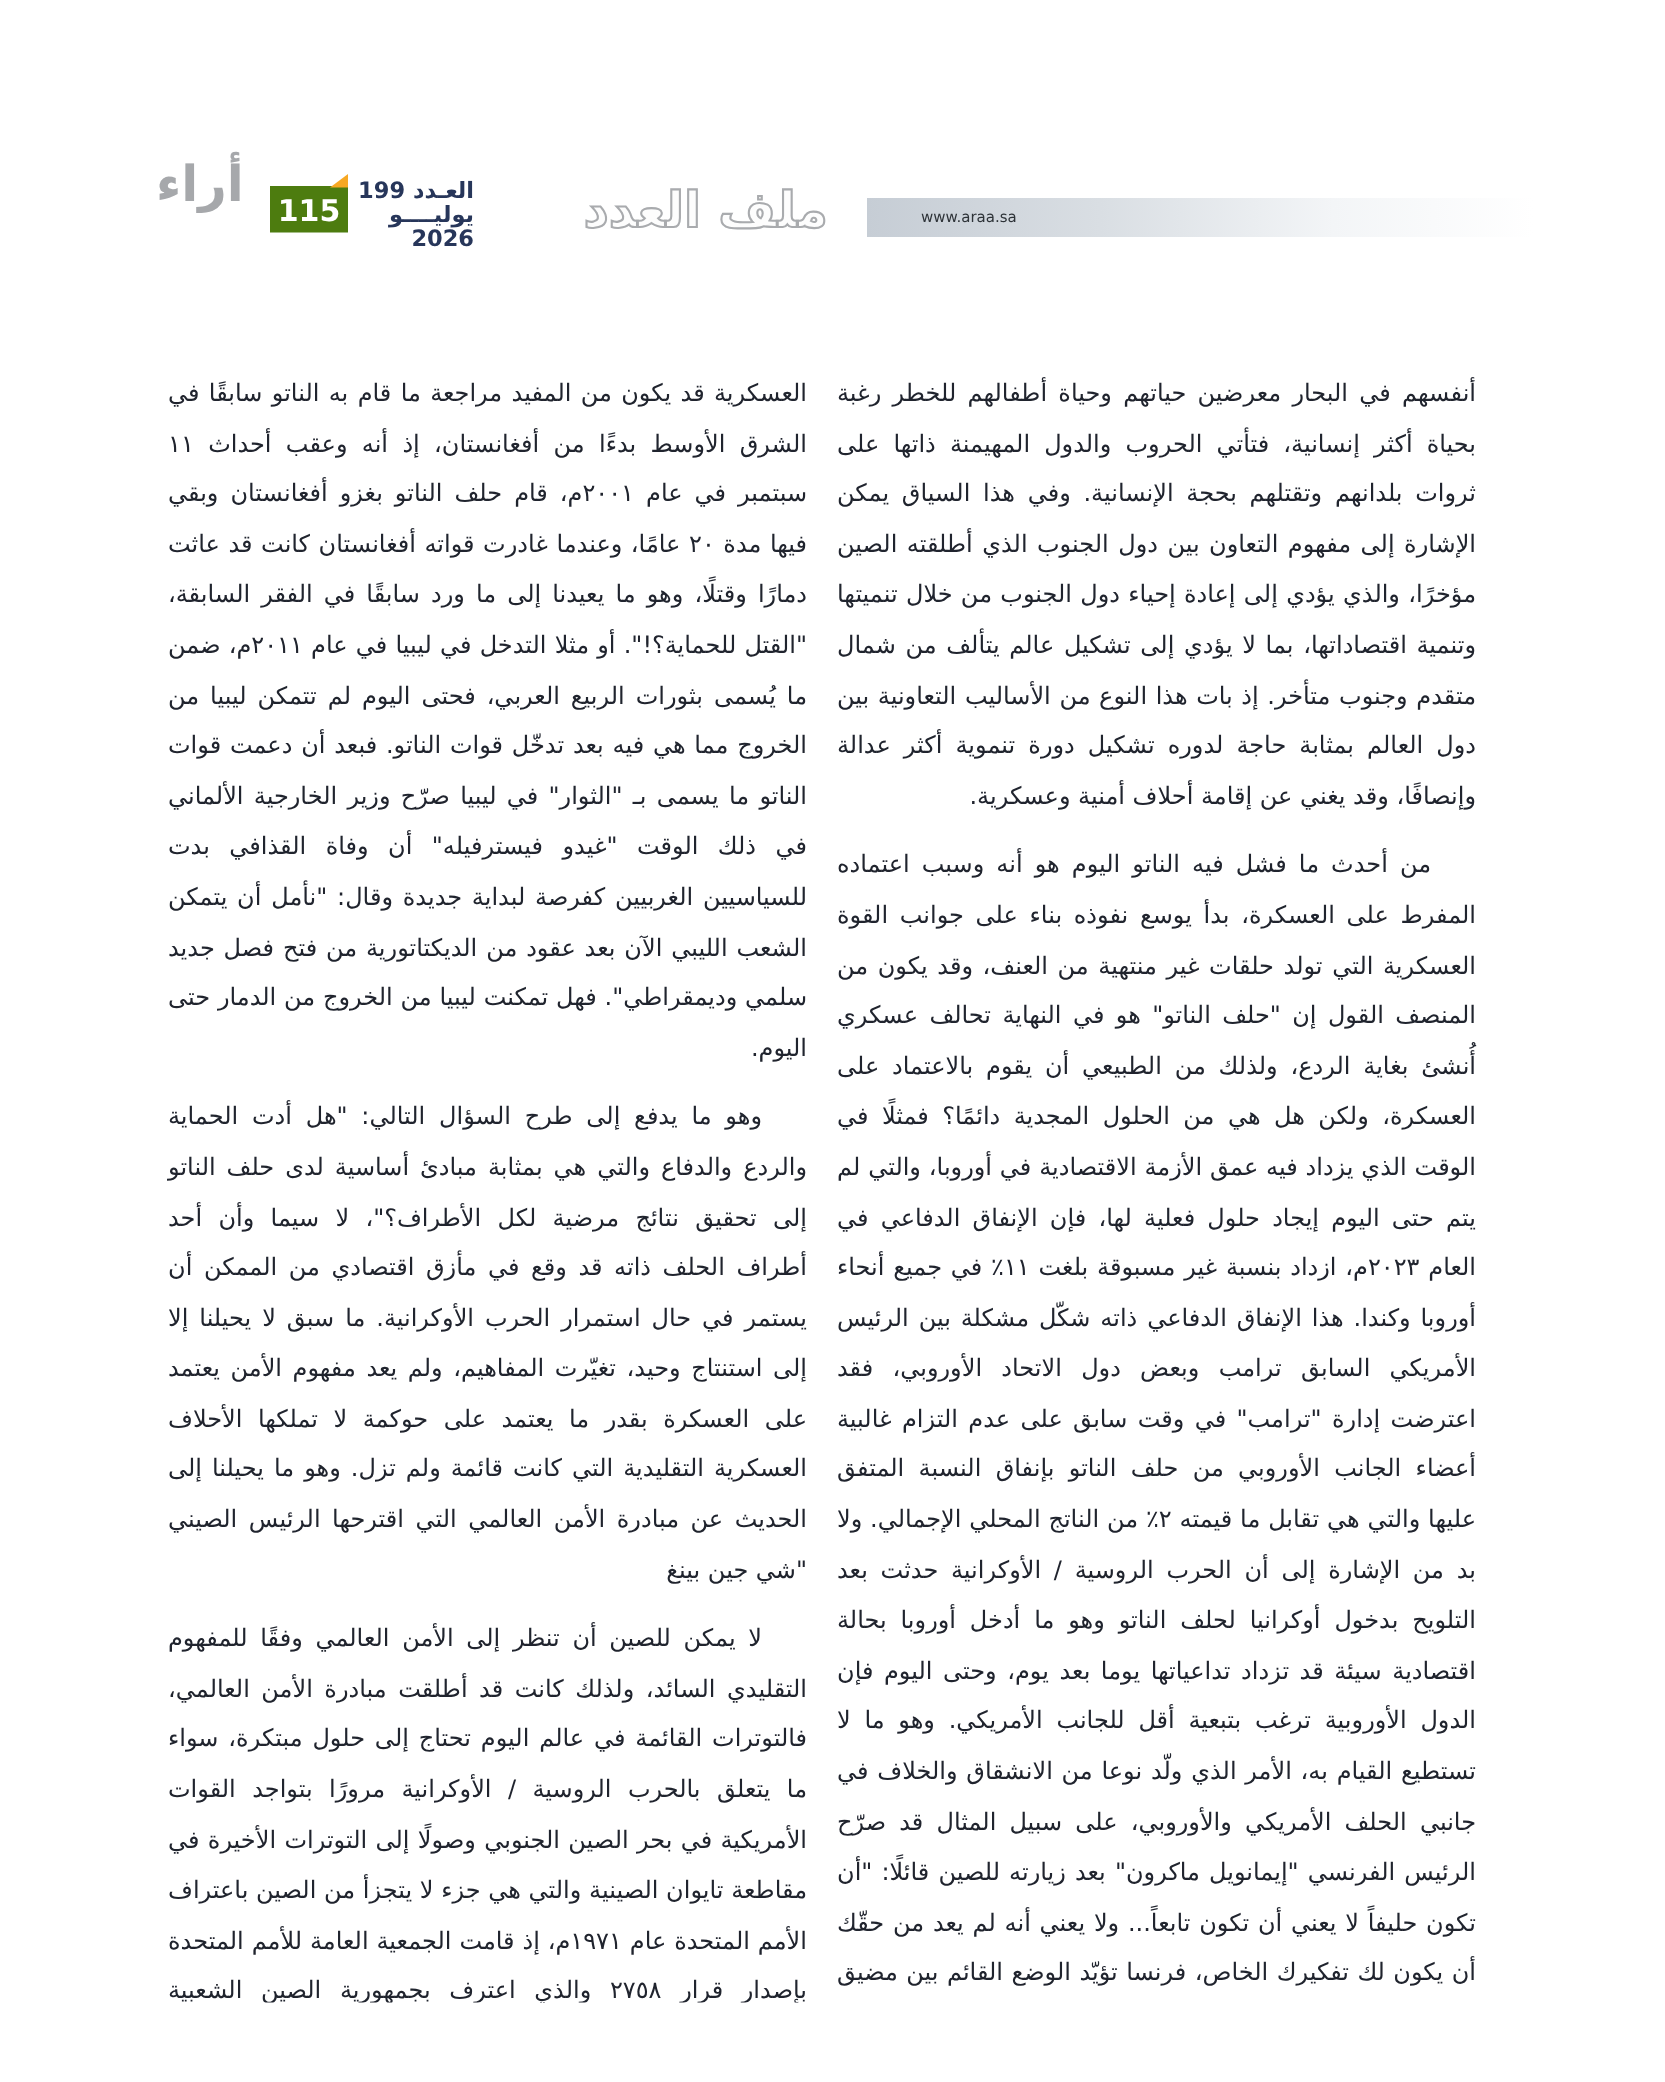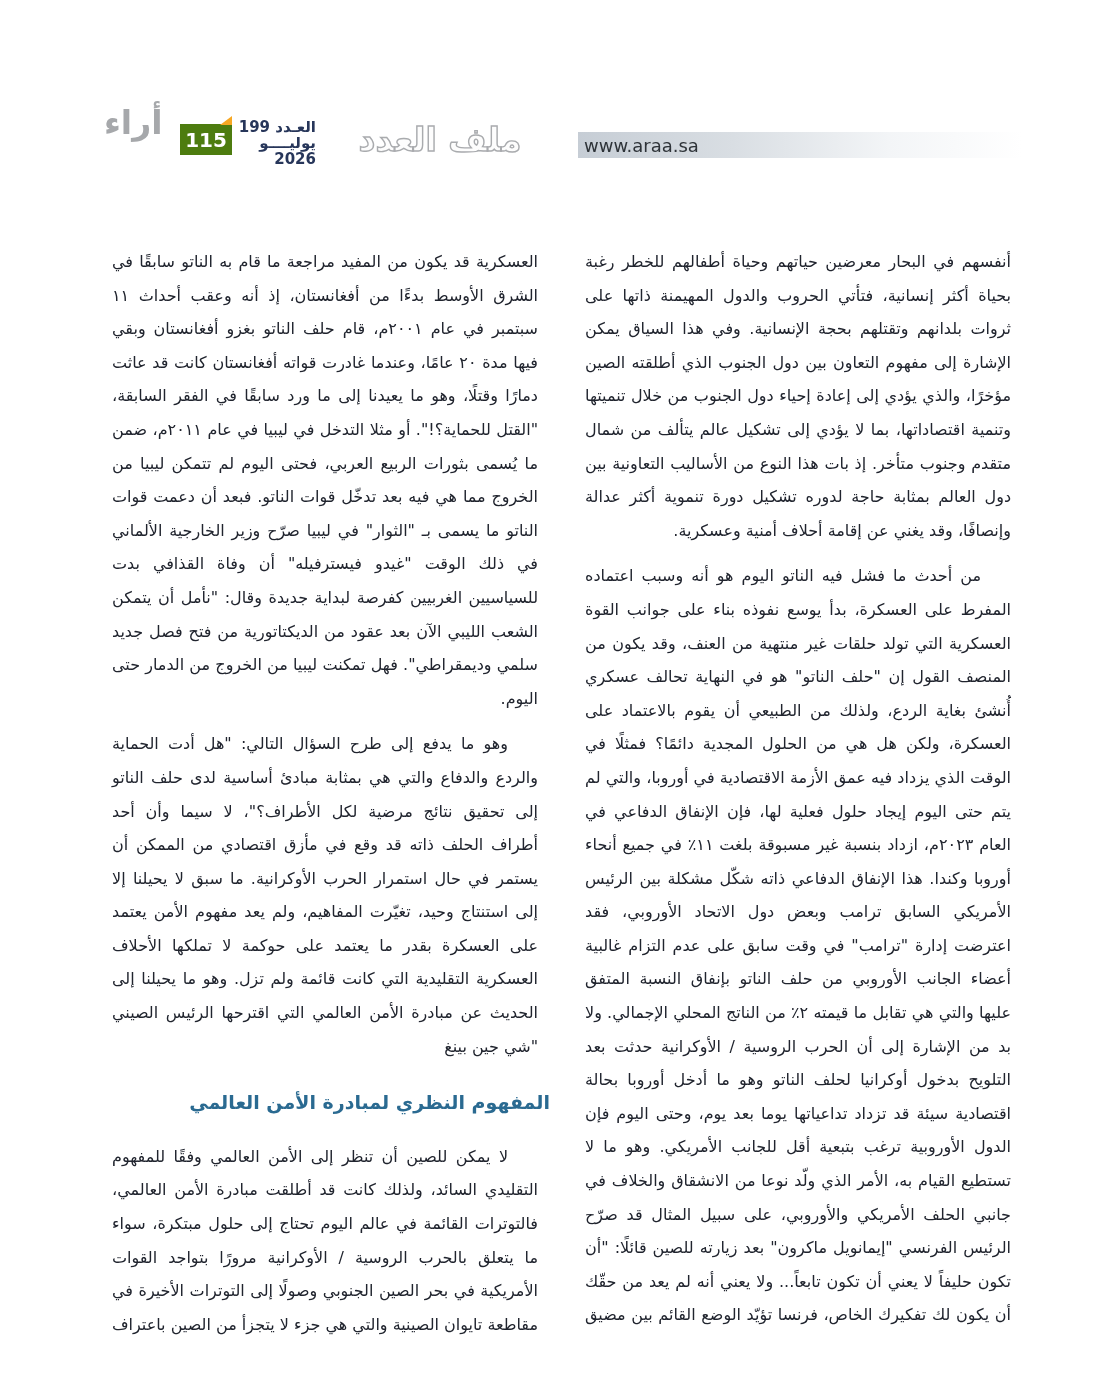--- a/index.html
+++ b/index.html
@@ -62,61 +62,60 @@
     width: 80px;
     direction: rtl;
     text-align: right;
     color: #27365a;
     font-size: 15px;
     line-height: 16px;
     font-weight: bold;
   }
   .section-title {
     position: absolute;
-    left: 348px;
+    left: 368px;
     top: 120px;
     width: 184px;
-    text-align: center;
     direction: rtl;
     font-size: 33px;
     font-weight: bold;
     color: #fdfdfd;
     -webkit-text-stroke: 1.4px #a9abae;
     line-height: 1.2;
   }
   .site-bar {
     position: absolute;
     left: 578px;
     top: 132px;
     width: 444px;
     height: 26px;
     background: linear-gradient(90deg, #c6cdd5 0%, #d9dee3 35%, #f3f5f7 70%, #ffffff 100%);
     display: flex;
     align-items: center;
-    padding-left: 6px;
+    padding-left: 36px;
     box-sizing: border-box;
-    font-size: 18px;
+    font-size: 10px;
     color: #2e3338;
     direction: ltr;
   }
 
   
   .col {
     position: absolute;
     top: 233px;
     width: 450px;
     height: 1102px;
     overflow: hidden;
     direction: rtl;
     text-align: justify;
     font-size: 16px;
     line-height: 33.6px;
     color: #20242e;
   }
-  .col-right { left: 573px; }
+  .col-right { left: 546px; }
   .col-left  { left: 100px; }
 
   .col p {
     margin: 12px;
     padding: 0;
   }
   .col p.indent { text-indent: 30px; }
 
   .col h2 {
     color: #2a6a91;
@@ -150,18 +149,17 @@
   </div>
 
   <section class="col col-right">
     <p>أنفسهم في البحار معرضين حياتهم وحياة أطفالهم للخطر رغبة بحياة أكثر إنسانية، فتأتي الحروب والدول المهيمنة ذاتها على ثروات بلدانهم وتقتلهم بحجة الإنسانية. وفي هذا السياق يمكن الإشارة إلى مفهوم التعاون بين دول الجنوب الذي أطلقته الصين مؤخرًا، والذي يؤدي إلى إعادة إحياء دول الجنوب من خلال تنميتها وتنمية اقتصاداتها، بما لا يؤدي إلى تشكيل عالم يتألف من شمال متقدم وجنوب متأخر. إذ بات هذا النوع من الأساليب التعاونية بين دول العالم بمثابة حاجة لدوره تشكيل دورة تنموية أكثر عدالة وإنصافًا، وقد يغني عن إقامة أحلاف أمنية وعسكرية.</p>
     <p class="indent">من أحدث ما فشل فيه الناتو اليوم هو أنه وسبب اعتماده المفرط على العسكرة، بدأ يوسع نفوذه بناء على جوانب القوة العسكرية التي تولد حلقات غير منتهية من العنف، وقد يكون من المنصف القول إن "حلف الناتو" هو في النهاية تحالف عسكري أُنشئ بغاية الردع، ولذلك من الطبيعي أن يقوم بالاعتماد على العسكرة، ولكن هل هي من الحلول المجدية دائمًا؟ فمثلًا في الوقت الذي يزداد فيه عمق الأزمة الاقتصادية في أوروبا، والتي لم يتم حتى اليوم إيجاد حلول فعلية لها، فإن الإنفاق الدفاعي في العام ٢٠٢٣م، ازداد بنسبة غير مسبوقة بلغت ١١٪ في جميع أنحاء أوروبا وكندا. هذا الإنفاق الدفاعي ذاته شكّل مشكلة بين الرئيس الأمريكي السابق ترامب وبعض دول الاتحاد الأوروبي، فقد اعترضت إدارة "ترامب" في وقت سابق على عدم التزام غالبية أعضاء الجانب الأوروبي من حلف الناتو بإنفاق النسبة المتفق عليها والتي هي تقابل ما قيمته ٢٪ من الناتج المحلي الإجمالي. ولا بد من الإشارة إلى أن الحرب الروسية / الأوكرانية حدثت بعد التلويح بدخول أوكرانيا لحلف الناتو وهو ما أدخل أوروبا بحالة اقتصادية سيئة قد تزداد تداعياتها يوما بعد يوم، وحتى اليوم فإن الدول الأوروبية ترغب بتبعية أقل للجانب الأمريكي. وهو ما لا تستطيع القيام به، الأمر الذي ولّد نوعا من الانشقاق والخلاف في جانبي الحلف الأمريكي والأوروبي، على سبيل المثال قد صرّح الرئيس الفرنسي "إيمانويل ماكرون" بعد زيارته للصين قائلًا: "أن تكون حليفاً لا يعني أن تكون تابعاً... ولا يعني أنه لم يعد من حقّك أن يكون لك تفكيرك الخاص، فرنسا تؤيّد الوضع القائم بين مضيق تايوان الصينية، وتؤيد سياسة الصين الواحدة والتوصّل لتسوية سلمية للوضع"، الأمر الذي بالطبع لن ترضى عنه الولايات المتحدة الأمريكية. وهو ما يعني أنه وفي ذروة الإنفاق على العسكرة فإن الأزمات الاقتصادية تلاحق تلك الدول. وفي إطار الحديث عن عسكرة الأزمات غير</p>
   </section>
 
   <section class="col col-left">
     <p>العسكرية قد يكون من المفيد مراجعة ما قام به الناتو سابقًا في الشرق الأوسط بدءًا من أفغانستان، إذ أنه وعقب أحداث ١١ سبتمبر في عام ٢٠٠١م، قام حلف الناتو بغزو أفغانستان وبقي فيها مدة ٢٠ عامًا، وعندما غادرت قواته أفغانستان كانت قد عاثت دمارًا وقتلًا، وهو ما يعيدنا إلى ما ورد سابقًا في الفقر السابقة، "القتل للحماية؟!". أو مثلا التدخل في ليبيا في عام ٢٠١١م، ضمن ما يُسمى بثورات الربيع العربي، فحتى اليوم لم تتمكن ليبيا من الخروج مما هي فيه بعد تدخّل قوات الناتو. فبعد أن دعمت قوات الناتو ما يسمى بـ "الثوار" في ليبيا صرّح وزير الخارجية الألماني في ذلك الوقت "غيدو فيسترفيله" أن وفاة القذافي بدت للسياسيين الغربيين كفرصة لبداية جديدة وقال: "نأمل أن يتمكن الشعب الليبي الآن بعد عقود من الديكتاتورية من فتح فصل جديد سلمي وديمقراطي". فهل تمكنت ليبيا من الخروج من الدمار حتى اليوم.</p>
     <p class="indent">وهو ما يدفع إلى طرح السؤال التالي: "هل أدت الحماية والردع والدفاع والتي هي بمثابة مبادئ أساسية لدى حلف الناتو إلى تحقيق نتائج مرضية لكل الأطراف؟"، لا سيما وأن أحد أطراف الحلف ذاته قد وقع في مأزق اقتصادي من الممكن أن يستمر في حال استمرار الحرب الأوكرانية. ما سبق لا يحيلنا إلا إلى استنتاج وحيد، تغيّرت المفاهيم، ولم يعد مفهوم الأمن يعتمد على العسكرة بقدر ما يعتمد على حوكمة لا تملكها الأحلاف العسكرية التقليدية التي كانت قائمة ولم تزل. وهو ما يحيلنا إلى الحديث عن مبادرة الأمن العالمي التي اقترحها الرئيس الصيني "شي جين بينغ</p>
-    <h2>المفهوم النظري لمبادرة الأمن العالمي</h2>
     <p class="indent">لا يمكن للصين أن تنظر إلى الأمن العالمي وفقًا للمفهوم التقليدي السائد، ولذلك كانت قد أطلقت مبادرة الأمن العالمي، فالتوترات القائمة في عالم اليوم تحتاج إلى حلول مبتكرة، سواء ما يتعلق بالحرب الروسية / الأوكرانية مرورًا بتواجد القوات الأمريكية في بحر الصين الجنوبي وصولًا إلى التوترات الأخيرة في مقاطعة تايوان الصينية والتي هي جزء لا يتجزأ من الصين باعتراف الأمم المتحدة عام ١٩٧١م، إذ قامت الجمعية العامة للأمم المتحدة بإصدار قرار ٢٧٥٨ والذي اعترف بجمهورية الصين الشعبية باعتبارها الممثل الشرعي الوحيد للصين في الأمم المتحدة.</p>
 
   </section>
 
 </div>
 
 </body></html>

